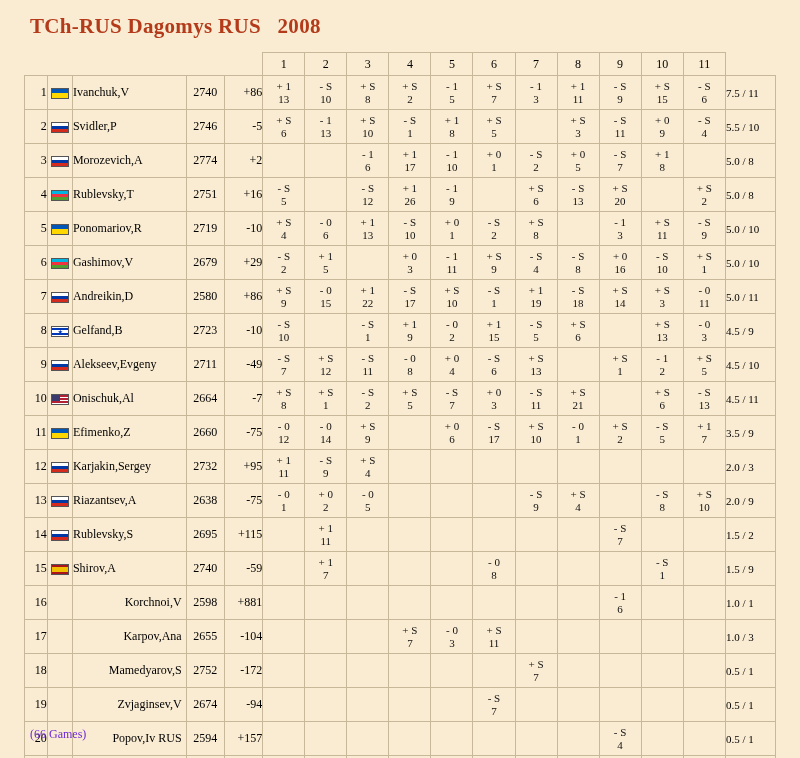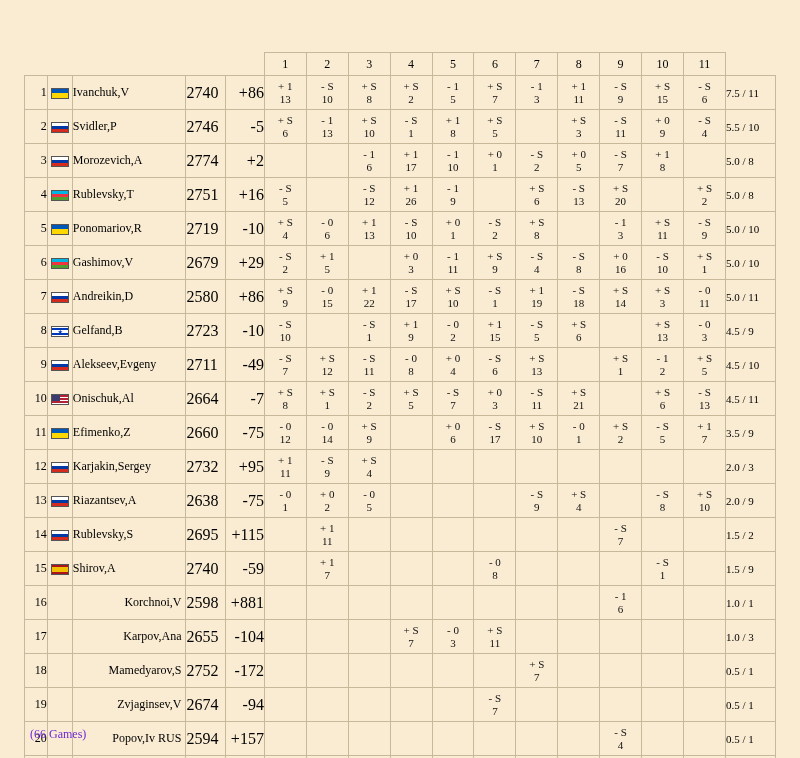--- a/index.html
+++ b/index.html
@@ -75,29 +75,29 @@
     padding-left:2px;
     white-space:nowrap;
   }
   td.name.noflag{
     padding-left:16px;
     text-align:right;
     padding-right:4px;
   }
   td.elo{
     border:none;
-    text-align:left;
+    text-align:center;
     padding-right:6px;
-    font-size:16px;
+    font-size:12px;
   }
   td.perf{
     border:none;
     text-align:right;
     padding-right:10px;
-    font-size:16px;
+    font-size:12px;
   }
   td.score{
     border-right:none;border-top:none;border-bottom:none;
     text-align:left;
     padding-left:10px;
     font-size:11px;
     white-space:nowrap;
   }
   td.rd{
     text-align:center;
@@ -140,20 +140,21 @@
     bottom:16px;
     font-size:12px;
     color:#6d28d9;
   }
 </style>
 </head>
 <body>
 
 <div class="page">
 
+  <div class="title">TCh-RUS Dagomys RUS   2008</div>
 
   <table class="grid">
     <colgroup>
       <col class="c-rank">
         <col class="c-flag">
         <col class="c-name">
         <col class="c-elo">
         <col class="c-perf">
       <col class="c-rd">
         <col class="c-rd">

